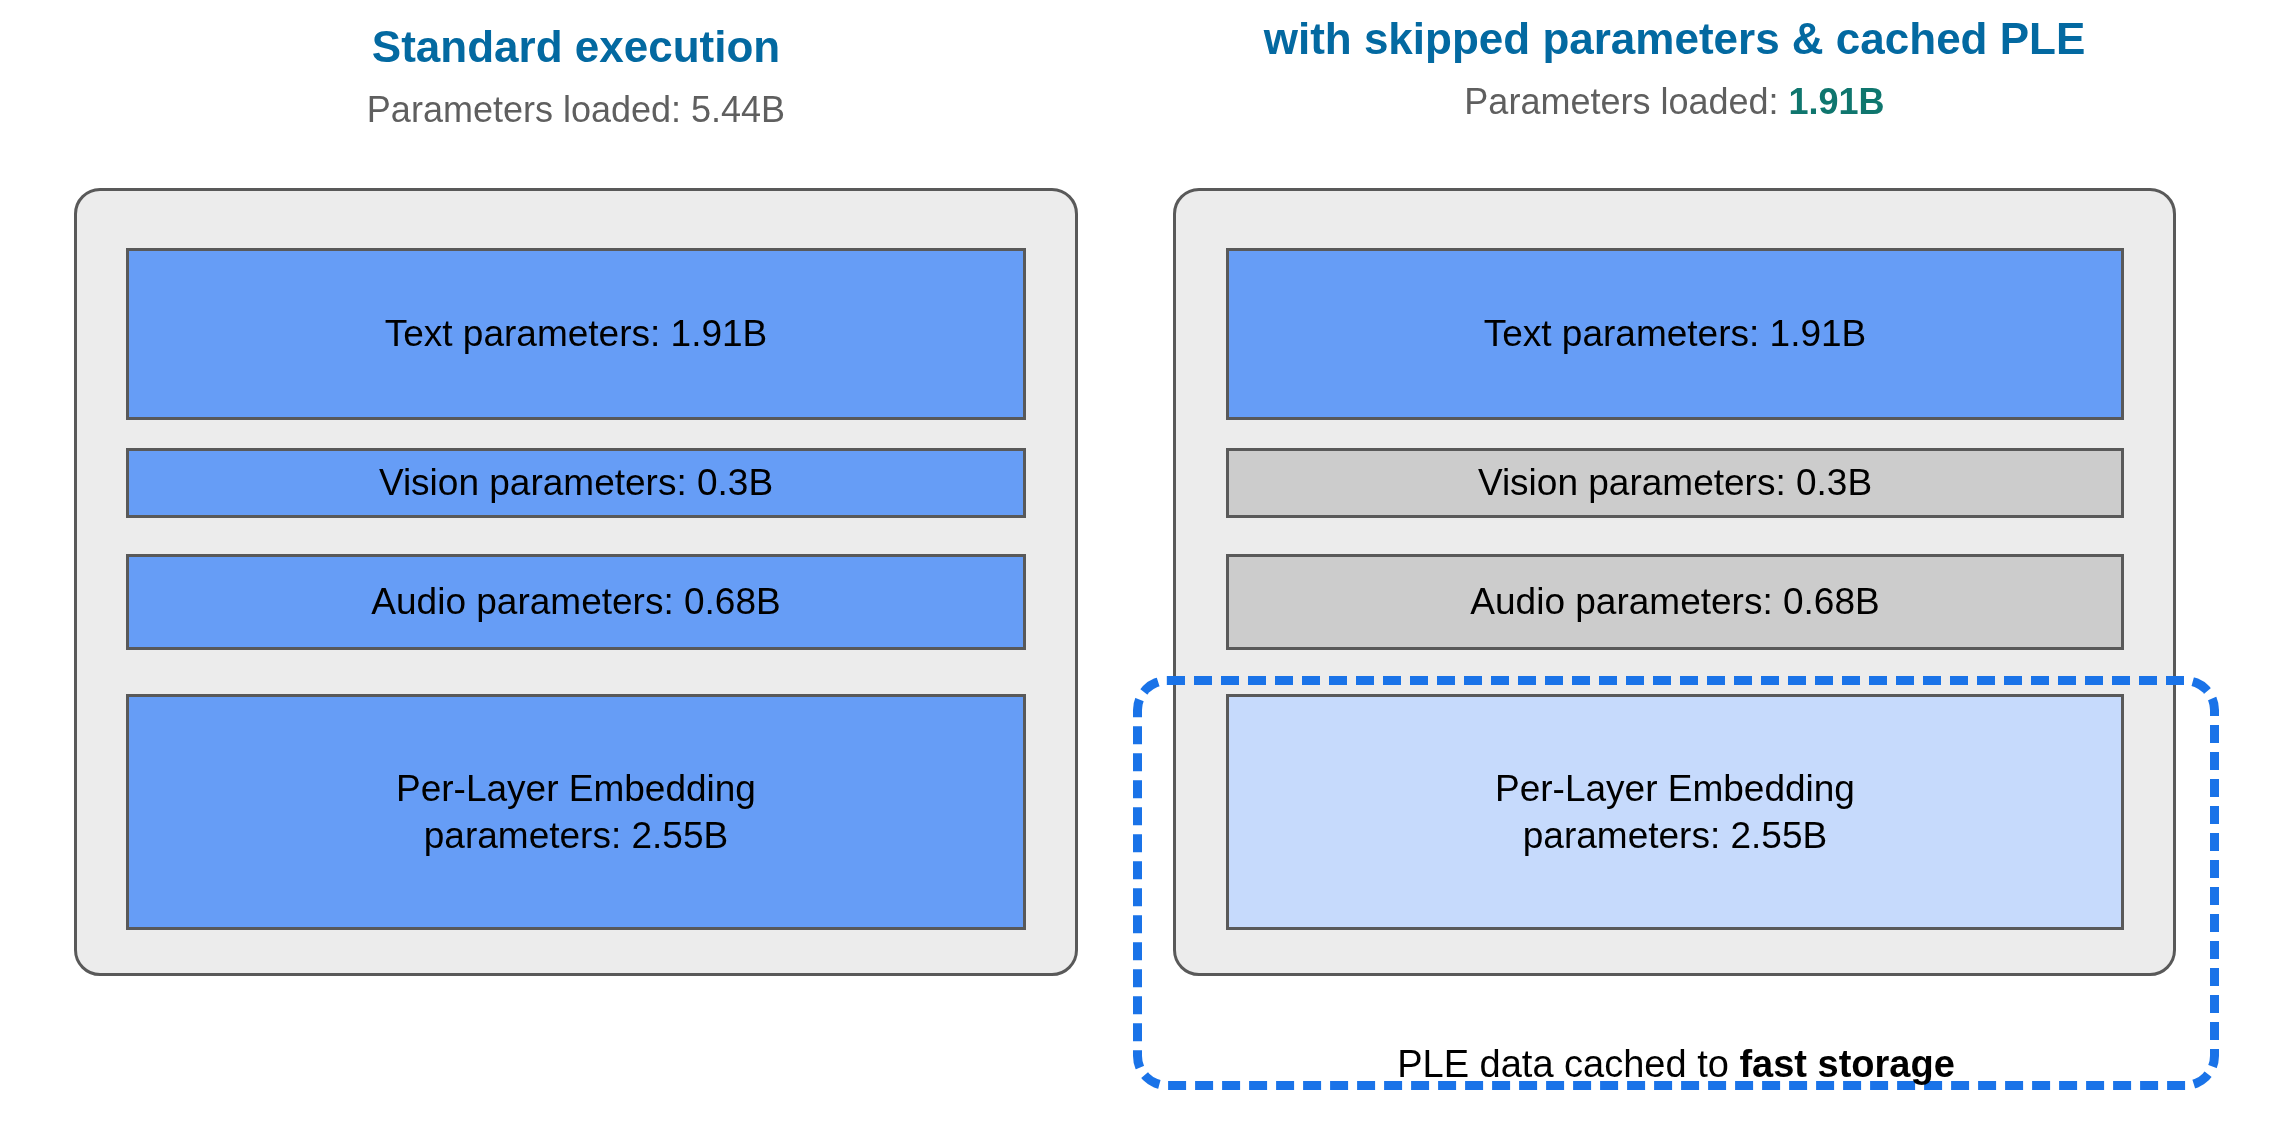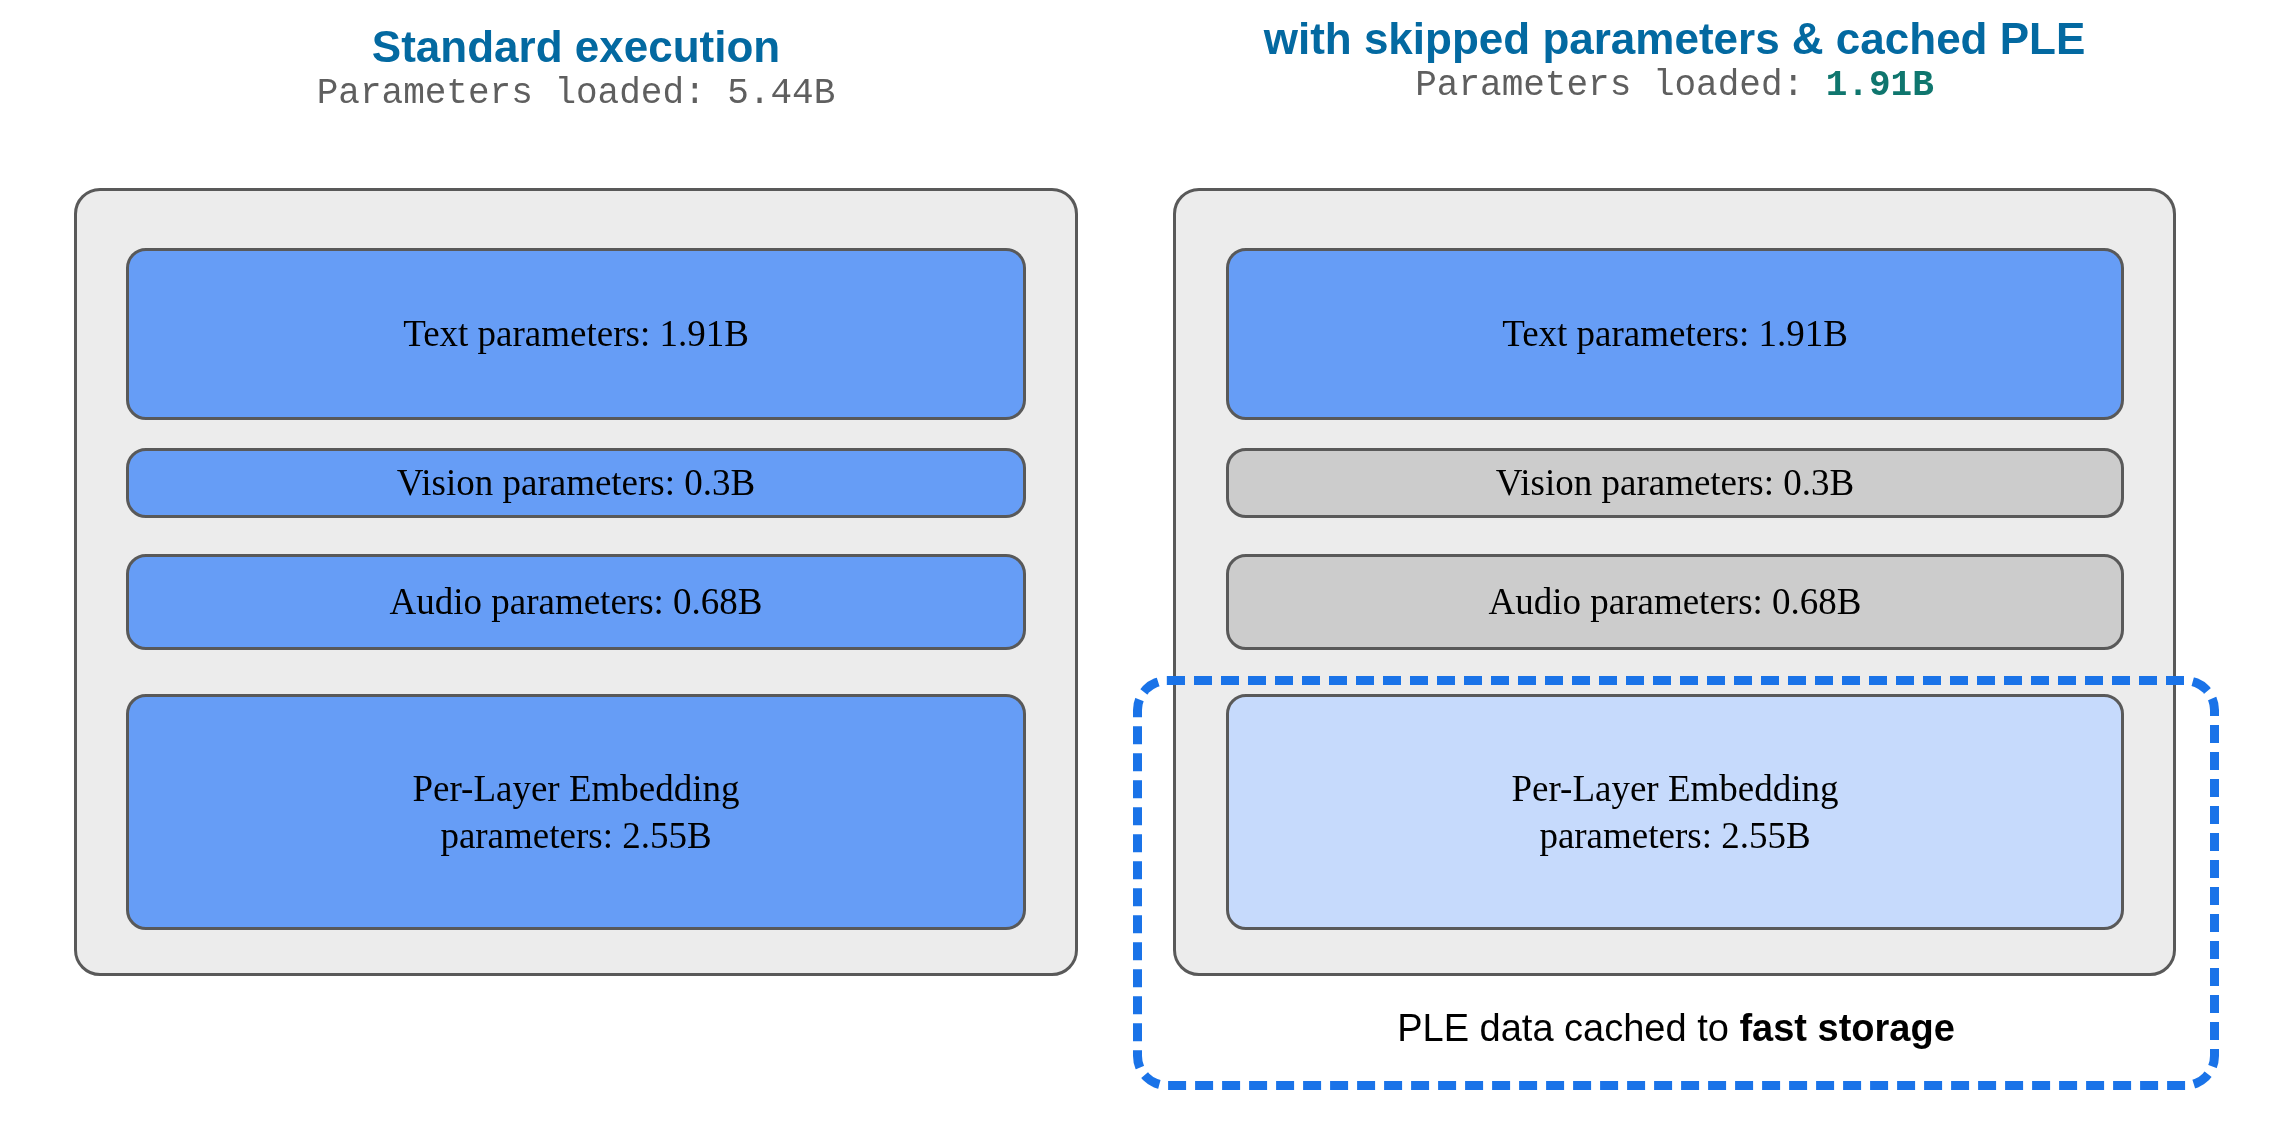--- a/index.html
+++ b/index.html
@@ -31,53 +31,51 @@
     font-weight: bold;
     color: #0369a1;
     line-height: 1.15;
     white-space: nowrap;
   }
   .col-subtitle {
     font-size: 36px;
     font-weight: normal;
     color: #5f5f5f;
     line-height: 1.15;
-    margin-top: 0;
+    margin-top: 16px;
     white-space: nowrap;
-    font-family: Liberation Mono, monospace;
   }
   .col-subtitle .strong {
     font-weight: bold;
     color: #0f766e;
   }
 
   
   .panel {
     position: absolute;
     background: #ececec;
     border: 3px solid #595959;
     border-radius: 26px;
     box-sizing: border-box;
   }
 
   
   .param-box {
     position: absolute;
     box-sizing: border-box;
     border: 3px solid #595959;
-    border-radius: 20px;
+    border-radius: 0;
     display: flex;
     align-items: center;
     justify-content: center;
     text-align: center;
     color: #000000;
     font-size: 37px;
     line-height: 1.28;
     padding: 2px 10px;
-    font-family: Liberation Serif, serif;
   }
   .param-box.blue  { background: #669df6; }
   .param-box.gray  { background: #cccccc; }
   .param-box.lightblue { background: #c6dafc; }
 
   .param-box span { display: block; }
 
   
   .cache-region {
     position: absolute;
@@ -87,20 +85,21 @@
     background: transparent;
     pointer-events: none;
   }
 
   .cache-caption {
     position: absolute;
     text-align: center;
     font-size: 38px;
     color: #000000;
     white-space: nowrap;
+    margin-top: 36px;
   }
   .cache-caption .strong { font-weight: bold; }
 </style>
 </head>
 <body>
 
 <div class="stage">
 
   <div class="col-header" style="left:74px; top:22px; width:1004px;">
     <div class="col-title">Standard execution</div>

